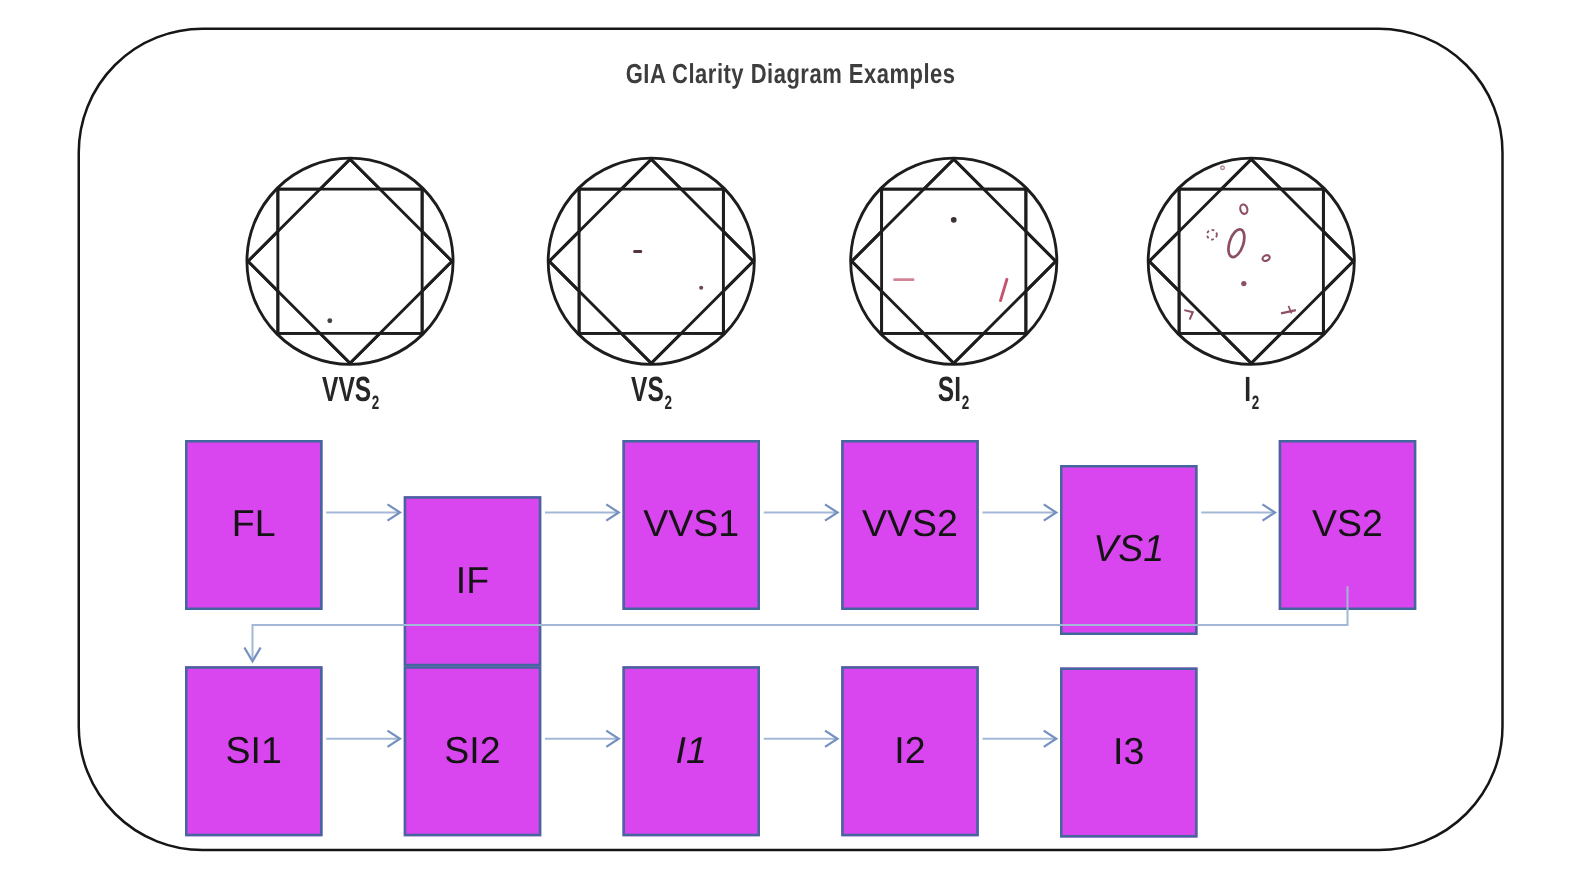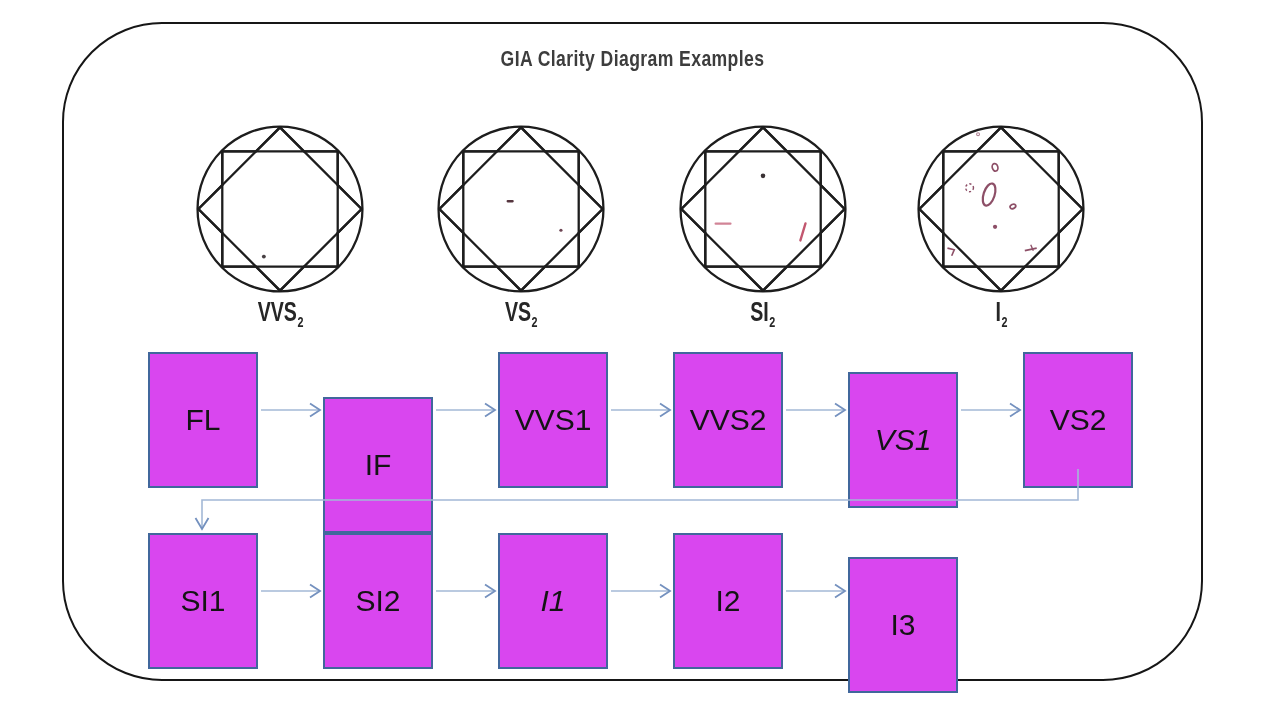--- a/index.html
+++ b/index.html
@@ -164,21 +164,21 @@
     <div class="grade-box" style="left: 148px; top: 352px;">FL</div>
     <div class="grade-box" style="left: 323px; top: 352px; margin-top: 45px;">IF</div>
     <div class="grade-box" style="left: 498px; top: 352px; text-align: right;">VVS1</div>
     <div class="grade-box" style="left: 673px; top: 352px;">VVS2</div>
     <div class="grade-box" style="left: 848px; top: 372px; font-style: italic;">VS1</div>
     <div class="grade-box" style="left: 1023px; top: 352px;">VS2</div>
     <div class="grade-box" style="left: 148px; top: 533px;">SI1</div>
     <div class="grade-box" style="left: 323px; top: 533px;">SI2</div>
     <div class="grade-box" style="left: 498px; top: 533px; font-style: italic;">I1</div>
     <div class="grade-box" style="left: 673px; top: 533px;">I2</div>
-    <div class="grade-box" style="left: 848px; top: 557px;">I3</div>
+    <div class="grade-box" style="left: 848px; top: 534px;">I3</div>
   </div>
 
 <svg class="flow-arrows" id="flow-arrows">
     <line x1="261" y1="410" x2="319" y2="410" stroke="var(--arrow-line)" stroke-width="1.6"></line>
     <polyline points="310,403.5 320,410 310,416.5" fill="none" stroke="var(--arrow-head)" stroke-width="1.8"></polyline>
     <line x1="436" y1="410" x2="494" y2="410" stroke="var(--arrow-line)" stroke-width="1.6"></line>
     <polyline points="485,403.5 495,410 485,416.5" fill="none" stroke="var(--arrow-head)" stroke-width="1.8"></polyline>
     <line x1="611" y1="410" x2="669" y2="410" stroke="var(--arrow-line)" stroke-width="1.6"></line>
     <polyline points="660,403.5 670,410 660,416.5" fill="none" stroke="var(--arrow-head)" stroke-width="1.8"></polyline>
     <line x1="786" y1="410" x2="844" y2="410" stroke="var(--arrow-line)" stroke-width="1.6"></line>

